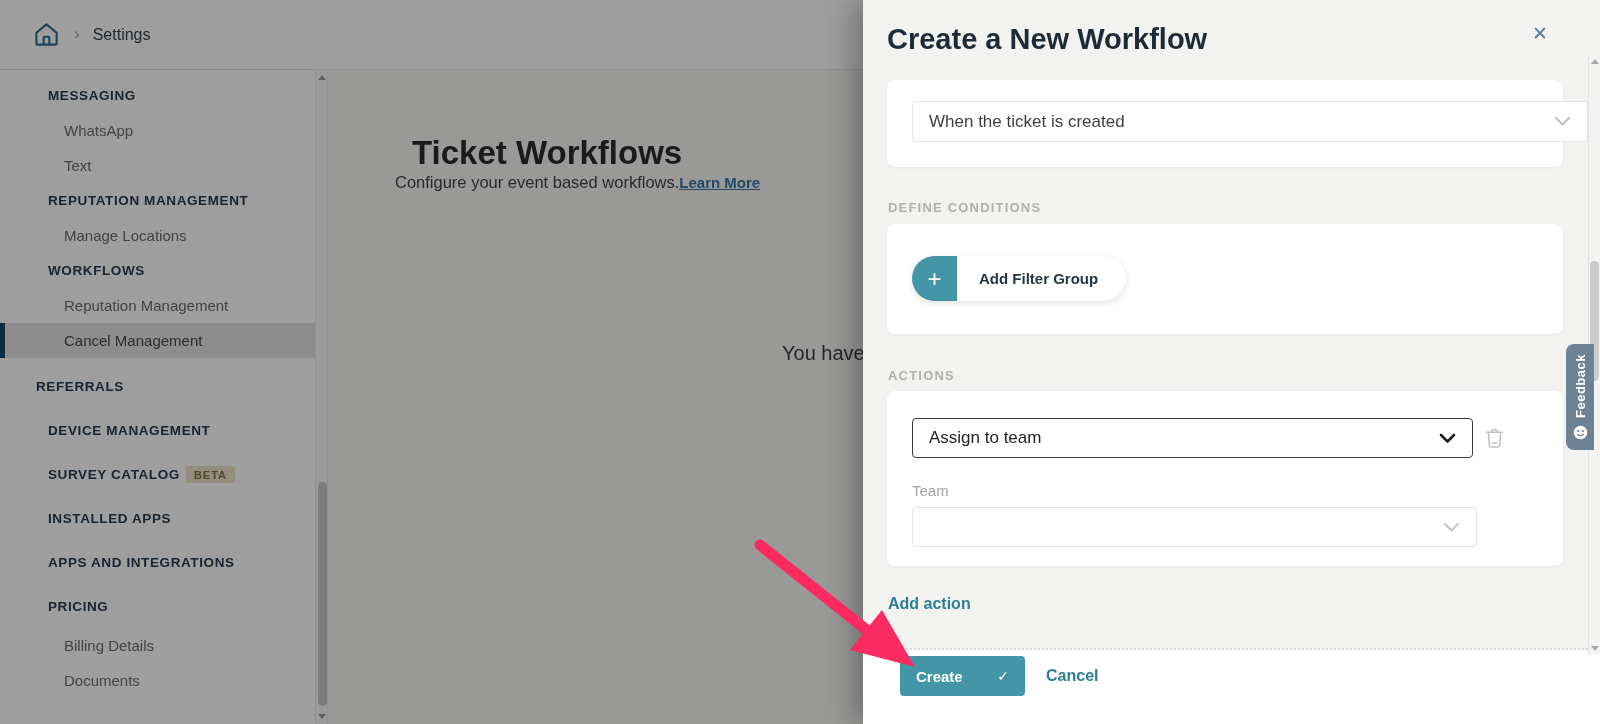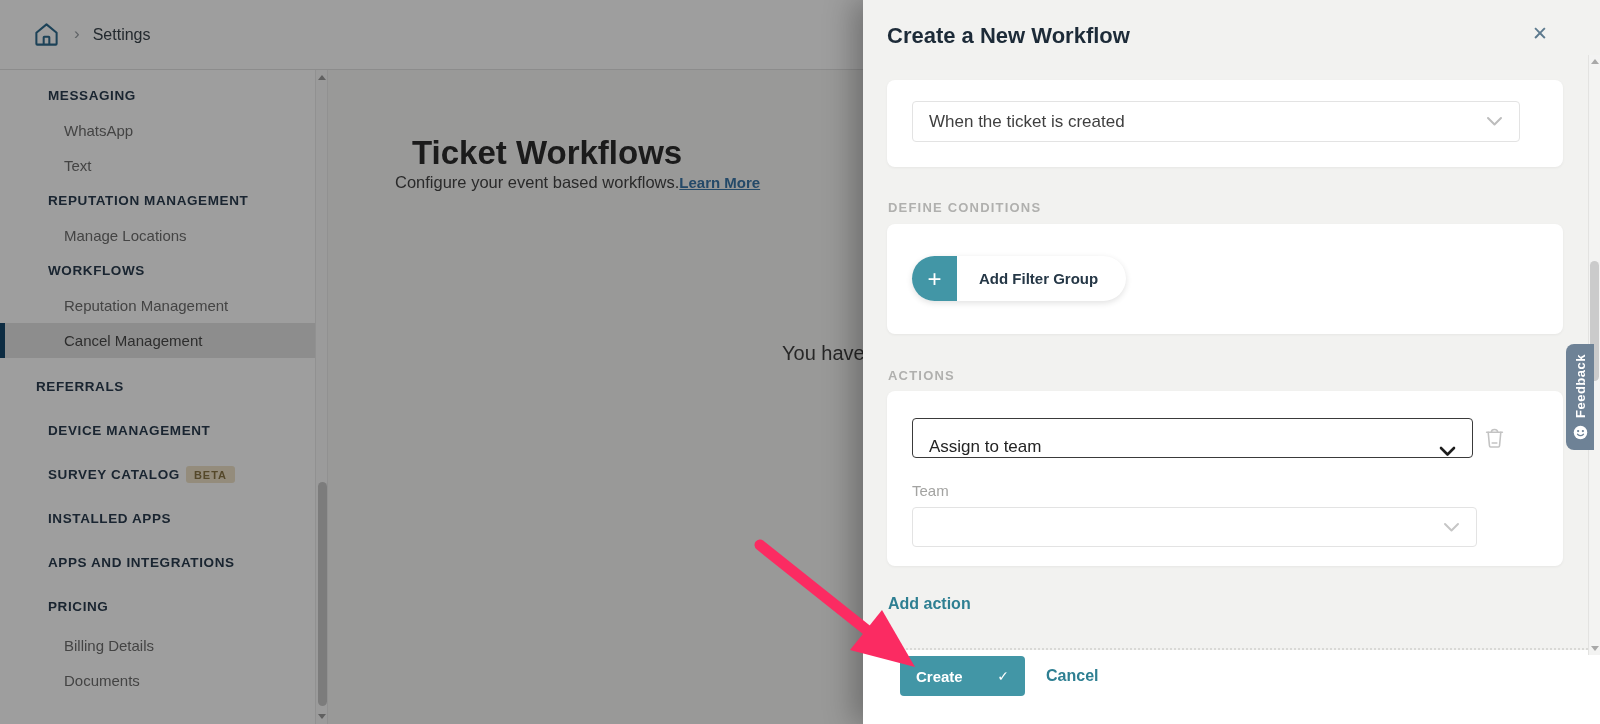--- a/index.html
+++ b/index.html
@@ -29,32 +29,32 @@
   .main { position:absolute; left:329px; top:70px; width:1271px; height:654px; background:#f7f7f6; z-index:1; }
   .main-title { position:absolute; left:83px; top:64px; font-size:33px; font-weight:bold; color:#2c2c2c; }
   .main-sub { position:absolute; left:66px; top:103px; font-size:16.5px; color:#454545; }
   .learn-more { color:#3A76A8; text-decoration:underline; font-weight:bold; font-size:15px; cursor:pointer; }
   .empty-text { position:absolute; left:453px; top:272px; font-size:20px; color:#3f3f3f; white-space:nowrap; }
 
   .overlay { position:absolute; inset:0; background:rgba(0,0,0,0.38); z-index:50; }
 
   
   .modal { position:absolute; left:863px; top:0; width:737px; height:724px; background:#f2f2f0; z-index:100; box-shadow:-10px 0 28px rgba(0,0,0,.28); }
-  .modal-title { position:absolute; left:24px; top:23px; font-size:22px; font-weight:bold; color:#1d2b38; }
+  .modal-title { position:absolute; left:24px; top:23px; font-size:29px; font-weight:bold; color:#1d2b38; }
   .close-btn { position:absolute; right:52px; top:24px; font-size:19px; color:#5d7a8e; cursor:pointer; line-height:1; }
   .card { position:absolute; left:24px; width:676px; background:#ffffff; border-radius:8px; box-shadow:0 1px 3px rgba(0,0,0,.05); }
   .card1 { top:80px; height:87px; }
   .card2 { top:224px; height:110px; }
   .card3 { top:391px; height:175px; }
   .section-label { position:absolute; left:25px; font-size:13px; font-weight:bold; color:#b0b0ae; letter-spacing:1.2px; }
   .lbl-cond { top:200px; } .lbl-act { top:368px; }
 
   .select { position:absolute; background:#fff; border:1px solid #e3e3e3; border-radius:4px; display:flex; align-items:center; padding:0 16px; font-size:17px; color:#3f3f3f; cursor:pointer; }
-  .sel1 { left:49px; top:101px; width:608px; height:41px; }
-  .sel2 { left:49px; top:418px; width:561px; height:40px; border:1.5px solid #3a3a3a; color:#242424;align-items:flex-end; }
+  .sel1 { left:49px; top:101px; width:676px; height:41px; }
+  .sel2 { left:49px; top:418px; width:561px; height:40px; border:1.5px solid #3a3a3a; color:#242424; }
   .sel3 { left:49px; top:507px; width:565px; height:40px; color:#9a9a9a; }
   .select .chev { margin-left:auto; display:flex; }
 
   .pill { position:absolute; left:49px; top:256px; height:45px; display:flex; align-items:stretch; border-radius:23px; box-shadow:0 2px 6px rgba(0,0,0,.12); cursor:pointer; background:#fff; }
   .pill-plus { width:45px; background:#4296A6; border-radius:23px 0 0 23px; color:#fff; font-size:24px; font-weight:300; display:flex; align-items:center; justify-content:center; }
   .pill-label { display:flex; align-items:center; padding:0 28px 0 22px; font-size:15px; font-weight:bold; color:#253746; border-radius:0 23px 23px 0;text-align:center; }
 
   .trash-btn { position:absolute; left:622px; top:427px; cursor:pointer; }
   .team-label { position:absolute; left:49px; top:482px; font-size:15px; color:#a3a3a1; }
   .add-action { position:absolute; left:25px; top:595px; font-size:16px; font-weight:bold; color:#2E7F92; cursor:pointer; }

